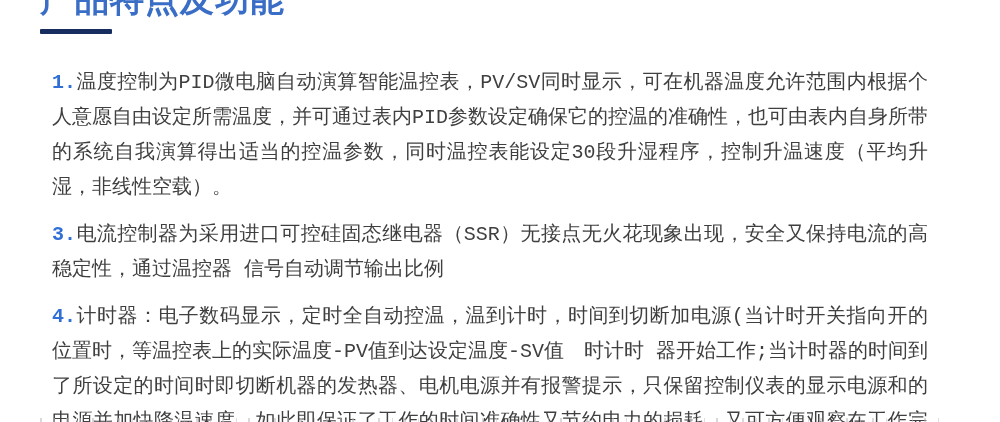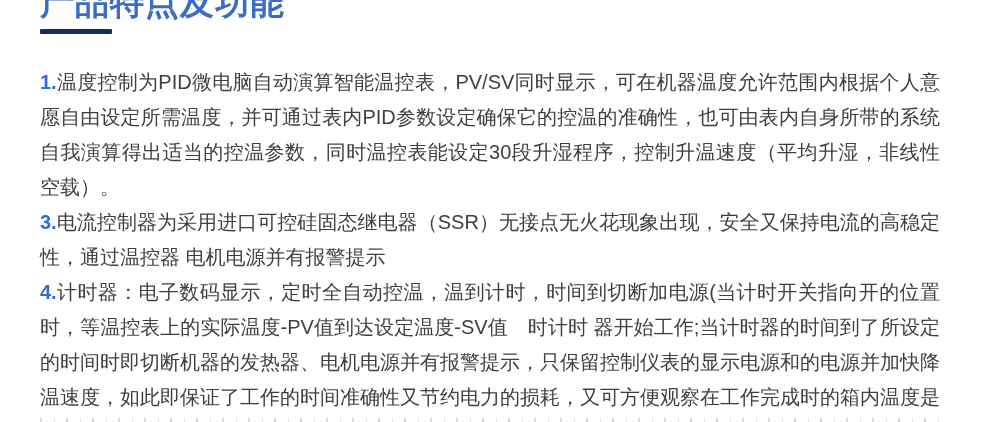--- a/index.html
+++ b/index.html
@@ -10,21 +10,21 @@
     --page-bg:#ffffff;
   }
   *{margin:0;padding:0;box-sizing:border-box;}
   html,body{background:#fff;}
   .page{
     position:relative;
     width:1000px;
     height:422px;
     background:var(--page-bg);
     overflow:hidden;
-    font-family:Liberation Sans, sans-serif;
+    font-family:Liberation Mono, monospace;
     border-radius:15px;
   }
   .content{
     padding:0 60px 0 40px;
   }
   .page-title{
     margin-top:-15px;
     font-size:34px;
     line-height:1;
     font-weight:bold;
@@ -39,21 +39,21 @@
     margin-top:10px;
     border-radius:1px;
   }
   .feature-list{
     margin-top:31px;
     font-size:20px;
     line-height:35px;
     color:var(--body-text);
     text-align:justify;
   }
-  .feature-item{margin:0;}
+  .feature-item{margin:12px;}
   .feature-number{
     color:var(--number-blue);
     font-weight:bold;
   }
   .clipped-text-line{
     position:absolute;
     left:40px;
     right:60px;
     bottom:0;
     height:4px;
@@ -72,20 +72,20 @@
 
 <div class="page">
   <div class="content">
     <h1 class="page-title">产品特点及功能</h1>
     <div class="title-underline"></div>
 
     <div class="feature-list">
   <p class="feature-item"><span class="feature-number">1.</span><span>温度控制为PID微电脑自动演算智能温控表，PV/SV同时显示，可在机器温度允许范围内根据个人意愿自由设定所需温度，并可通过表内PID参数设定确保它的控温的准确性，也可由表内自身所带的系统自我演算得出适当的控温参数，同时温控表能设定30段升湿程序，控制升温速度（平均升湿，非线性空载）。</span></p>
 
 
-  <p class="feature-item"><span class="feature-number">3.</span><span>电流控制器为采用进口可控硅固态继电器（SSR）无接点无火花现象出现，安全又保持电流的高稳定性，通过温控器 电机电源并有报警提示</span></p>
+  <p class="feature-item"><span class="feature-number">3.</span><span>电流控制器为采用进口可控硅固态继电器（SSR）无接点无火花现象出现，安全又保持电流的高稳定性，通过温控器 信号自动调节输出比例</span></p>
 
   <p class="feature-item"><span class="feature-number">4.</span><span>计时器：电子数码显示，定时全自动控温，温到计时，时间到切断加电源(当计时开关指向开的位置时，等温控表上的实际温度-PV值到达设定温度-SV值　时计时 器开始工作;当计时器的时间到了所设定的时间时即切断机器的发热器、电机电源并有报警提示，只保留控制仪表的显示电源和的电源并加快降温速度，如此即保证了工作的时间准确性又节约电力的损耗，又可方便观察在工作完成时的箱内温度是否正常。</span></p>
 </div>
   </div>
 
   <div class="clipped-text-line"></div>
 </div>
 
 </body></html>

